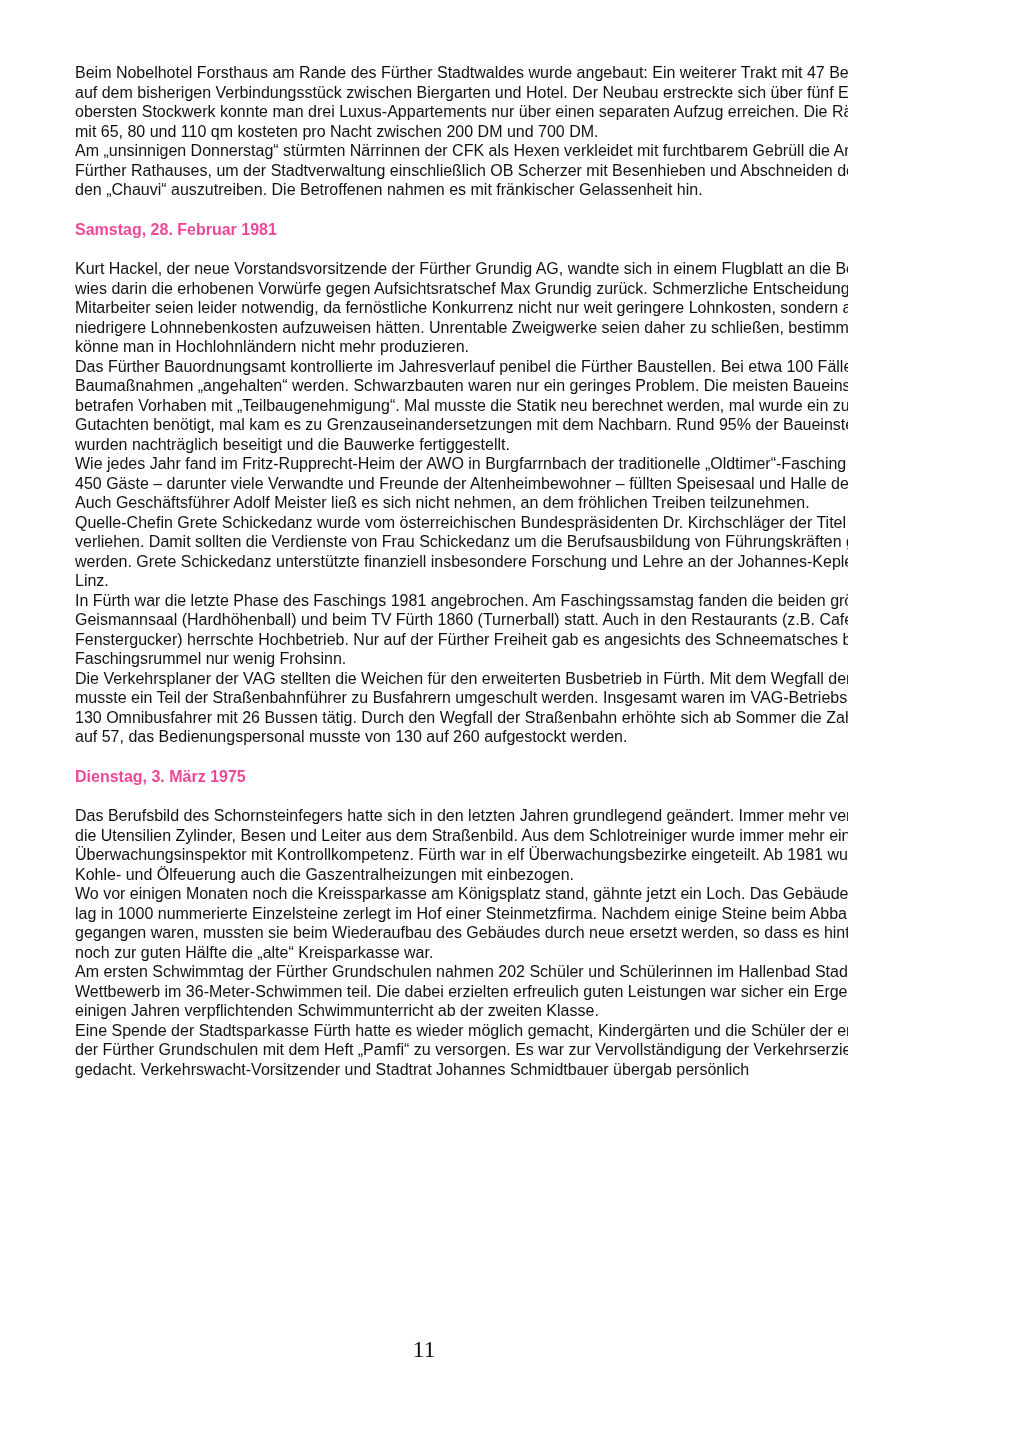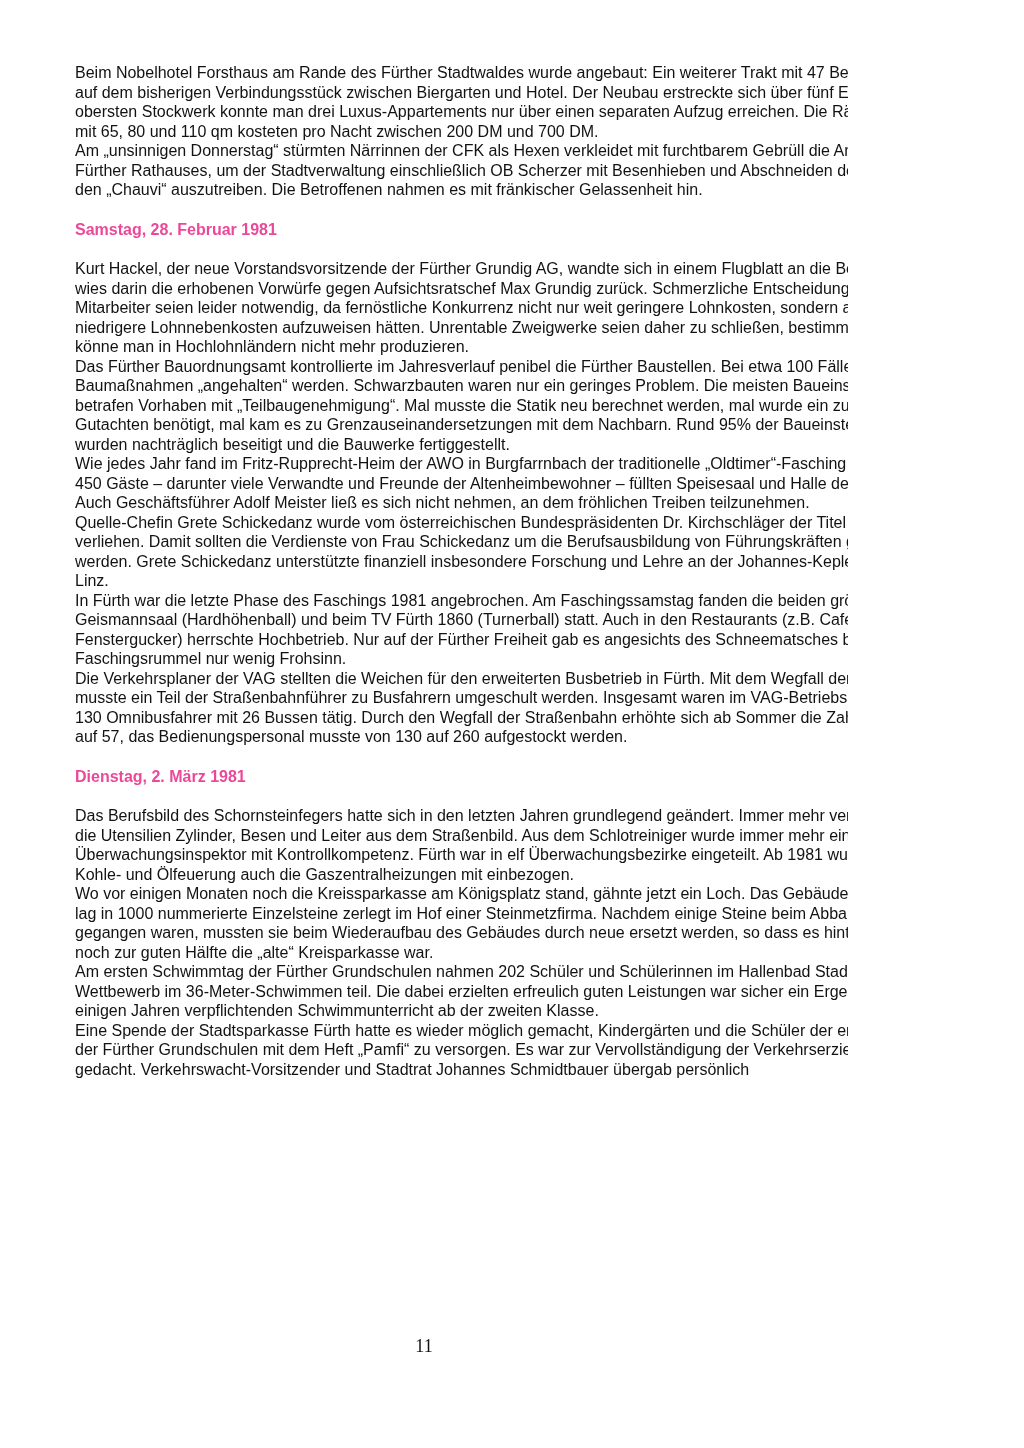--- a/index.html
+++ b/index.html
@@ -42,21 +42,21 @@
     margin: 0;
     padding: 0;
   }
   .page-number {
     position: absolute;
     top: 1336px;
     left: 0;
     width: 100%;
     text-align: center;
     font-family: "Liberation Serif", serif;
-    font-size: 18px;
+    font-size: 24px;
     color: #121212;
   }
 </style>
 </head>
 <body>
 
 <div class="page">
   <main class="content">
 
     <section>
@@ -71,21 +71,21 @@
       <p>Wie jedes Jahr fand im Fritz-Rupprecht-Heim der AWO in Burgfarrnbach der traditionelle „Oldtimer“-Fasching statt. Über 450 Gäste – darunter viele Verwandte und Freunde der Altenheimbewohner – füllten Speisesaal und Halle des Heimes. Auch Geschäftsführer Adolf Meister ließ es sich nicht nehmen, an dem fröhlichen Treiben teilzunehmen.</p>
     </section>
 
     <section>
       <p>Quelle-Chefin Grete Schickedanz wurde vom österreichischen Bundespräsidenten Dr. Kirchschläger der Titel „Professor“ verliehen. Damit sollten die Verdienste von Frau Schickedanz um die Berufsausbildung von Führungskräften gewürdigt werden. Grete Schickedanz unterstützte finanziell insbesondere Forschung und Lehre an der Johannes-Kepler-Universität Linz.</p>
       <p>In Fürth war die letzte Phase des Faschings 1981 angebrochen. Am Faschingssamstag fanden die beiden größten Bälle im Geismannsaal (Hardhöhenball) und beim TV Fürth 1860 (Turnerball) statt. Auch in den Restaurants (z.B. Café Fenstergucker) herrschte Hochbetrieb. Nur auf der Fürther Freiheit gab es angesichts des Schneematsches beim jährlichen Faschingsrummel nur wenig Frohsinn.</p>
       <p>Die Verkehrsplaner der VAG stellten die Weichen für den erweiterten Busbetrieb in Fürth. Mit dem Wegfall der Straßenbahn musste ein Teil der Straßenbahnführer zu Busfahrern umgeschult werden. Insgesamt waren im VAG-Betriebshof in Fürth 130 Omnibusfahrer mit 26 Bussen tätig. Durch den Wegfall der Straßenbahn erhöhte sich ab Sommer die Zahl der Busse auf 57, das Bedienungspersonal musste von 130 auf 260 aufgestockt werden.</p>
     </section>
 
     <section>
-      <h2>Dienstag, 2. März 1981</h2>
+      <h2>Dienstag, 3. März 1975</h2>
       <p>Das Berufsbild des Schornsteinfegers hatte sich in den letzten Jahren grundlegend geändert. Immer mehr verschwanden die Utensilien Zylinder, Besen und Leiter aus dem Straßenbild. Aus dem Schlotreiniger wurde immer mehr ein Überwachungsinspektor mit Kontrollkompetenz. Fürth war in elf Überwachungsbezirke eingeteilt. Ab 1981 wurden neben Kohle- und Ölfeuerung auch die Gaszentralheizungen mit einbezogen.</p>
       <p>Wo vor einigen Monaten noch die Kreissparkasse am Königsplatz stand, gähnte jetzt ein Loch. Das Gebäude Königsplatz 1 lag in 1000 nummerierte Einzelsteine zerlegt im Hof einer Steinmetzfirma. Nachdem einige Steine beim Abbau zu Bruch gegangen waren, mussten sie beim Wiederaufbau des Gebäudes durch neue ersetzt werden, so dass es hinterher nur noch zur guten Hälfte die „alte“ Kreisparkasse war.</p>
       <p>Am ersten Schwimmtag der Fürther Grundschulen nahmen 202 Schüler und Schülerinnen im Hallenbad Stadeln am Wettbewerb im 36-Meter-Schwimmen teil. Die dabei erzielten erfreulich guten Leistungen war sicher ein Ergebnis des seit einigen Jahren verpflichtenden Schwimmunterricht ab der zweiten Klasse.</p>
       <p>Eine Spende der Stadtsparkasse Fürth hatte es wieder möglich gemacht, Kindergärten und die Schüler der ersten Klasse der Fürther Grundschulen mit dem Heft „Pamfi“ zu versorgen. Es war zur Vervollständigung der Verkehrserziehung gedacht. Verkehrswacht-Vorsitzender und Stadtrat Johannes Schmidtbauer übergab persönlich</p>
     </section>
 
   </main>
 
   <footer class="page-number">11</footer>
 </div>

